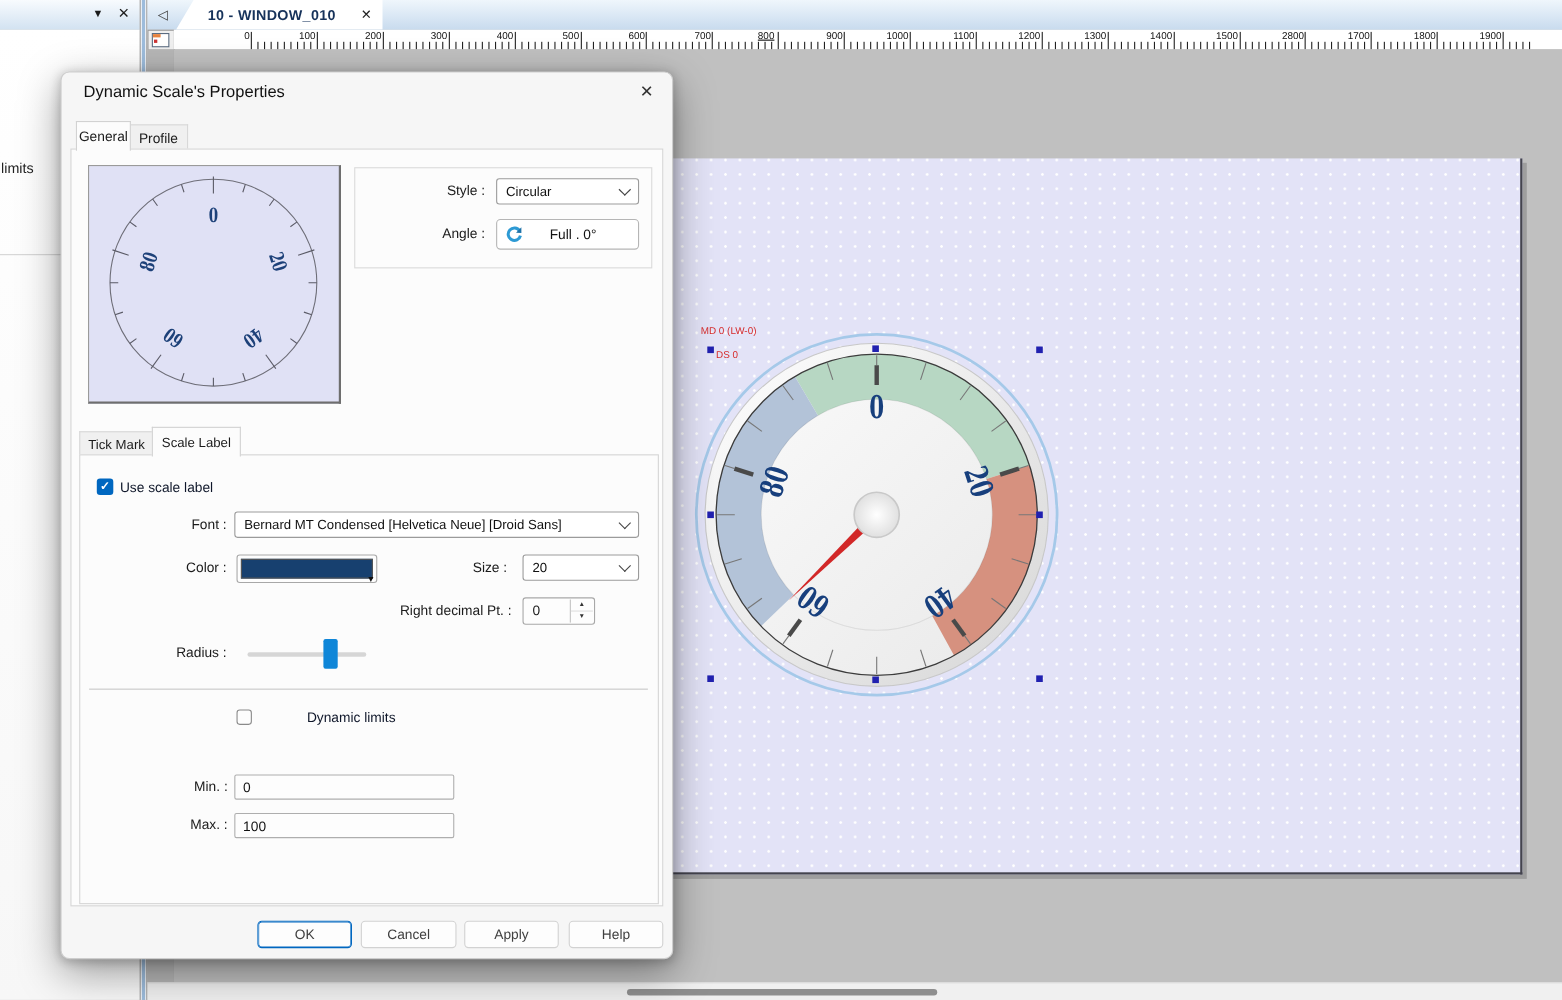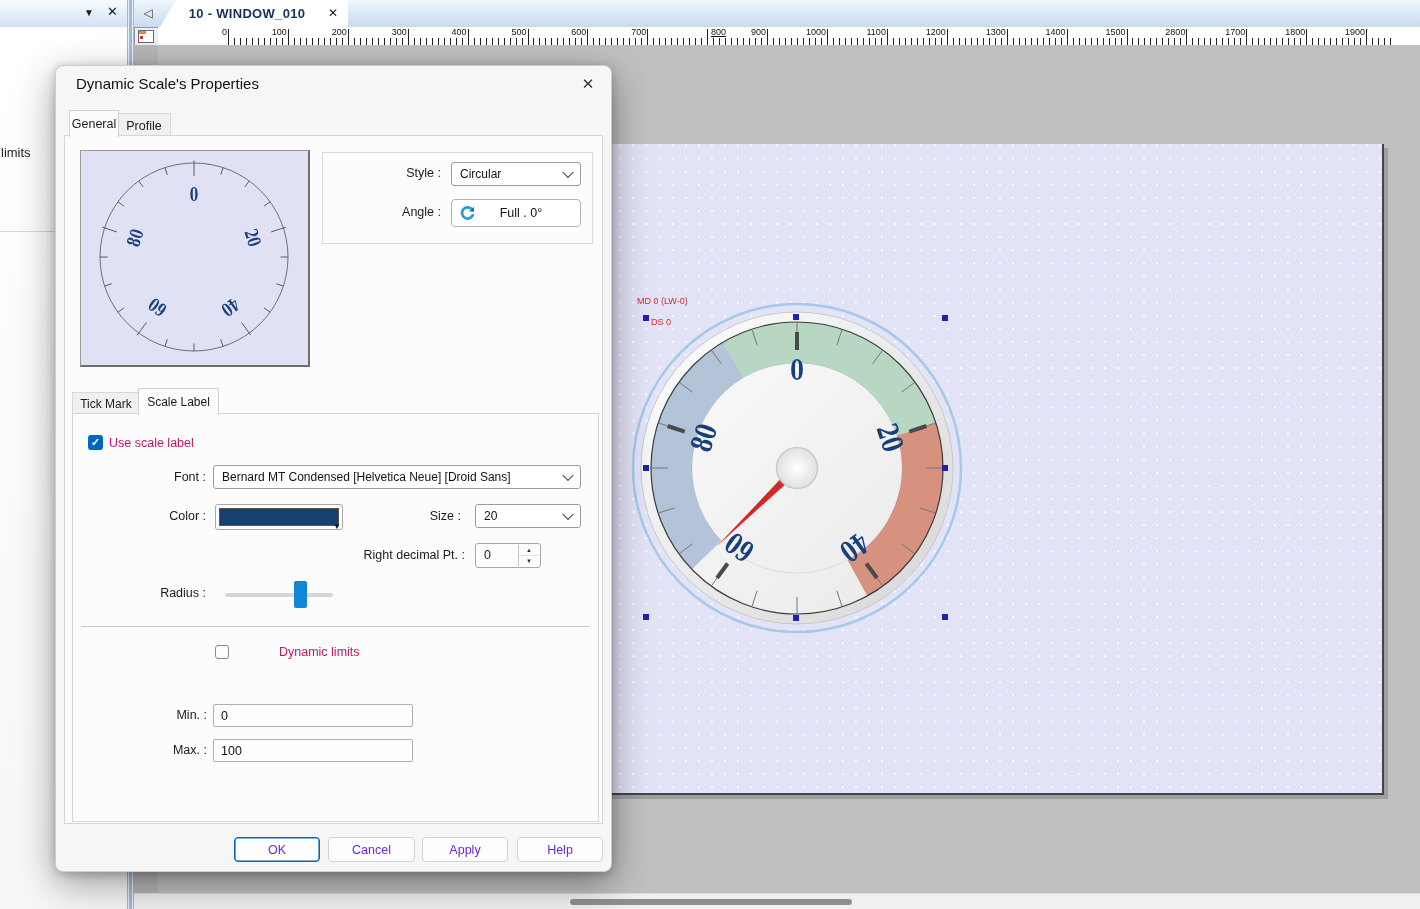--- a/index.html
+++ b/index.html
@@ -80,21 +80,21 @@
              display:flex;align-items:center;font-size:12.5px;color:#111;}
   .angle-btn .txtc{flex:1;text-align:center;padding-right:14px;}
 
   .subtab-tick{left:7px;top:256px;width:66px;height:21px;font-size:12px;}
   .subtab-scale{left:73px;top:252px;width:79px;height:26px;font-size:12px;}
   .sub-pane{position:absolute;left:7px;top:277px;width:525px;height:407px;background:#fcfcfc;border:1px solid #d5d5d5;}
 
   .checkbox{position:absolute;width:15px;height:15px;border-radius:3px;box-sizing:border-box;}
   .checkbox.checked{background:#0067c0;color:#fff;font-size:11px;font-weight:bold;text-align:center;line-height:15px;}
   .checkbox.unchecked{background:#fdfdfd;border:1px solid #8a8a8a;}
-  .cb-label{position:absolute;font-size:12.5px;color:#be185d;}
+  .cb-label{position:absolute;font-size:12.5px;color:#0f172a;}
 
   .color-btn{position:absolute;left:142px;top:90px;width:128px;height:26px;background:#fdfdfd;border:1px solid #a8a8a8;
              border-radius:3px;box-sizing:border-box;padding:3px;}
   .color-swatch{width:100%;height:100%;border:1px solid #555;box-sizing:border-box;}
   .color-drop{position:absolute;right:1px;bottom:-2px;font-size:8px;color:#111;}
 
   .spinbox{position:absolute;left:402px;top:129px;width:66px;height:25px;background:#fdfdfd;border:1px solid #a8a8a8;
            border-radius:3px;box-sizing:border-box;font-size:12.5px;}
   .spin-val{position:absolute;left:8px;top:4px;}
   .spin-arrows{position:absolute;right:1px;top:1px;bottom:1px;width:20px;border-left:1px solid #c4c4c4;display:flex;flex-direction:column;}
@@ -103,21 +103,21 @@
 
   .slider{position:absolute;left:152px;top:170px;width:108px;height:22px;}
   .slider-track{position:absolute;left:0;right:0;top:9px;height:4px;background:#d6d6d6;border-radius:2px;}
   .slider-handle{position:absolute;top:-3px;width:13px;height:27px;border-radius:2px;}
 
   .divider-line{position:absolute;left:8px;top:212px;width:508px;border-top:1px solid #c8c8c8;}
   .txt{position:absolute;height:23px;width:200px;left:140px;background:#fdfdfd;border:1px solid #aeaeae;border-radius:2px;
        box-sizing:border-box;font-family:"Liberation Sans",sans-serif;font-size:12.5px;color:#111;padding:0 7px;}
 
   .dlg-btn{position:absolute;top:771px;width:86px;height:25px;background:#fdfdfd;border:1px solid #d2d2d2;border-radius:4px;
-           box-sizing:border-box;display:flex;align-items:center;justify-content:center;font-size:12.5px;color:#6d28d9;}
+           box-sizing:border-box;display:flex;align-items:center;justify-content:center;font-size:12.5px;color:#404040;}
   .dlg-btn.primary{border:1px solid #0067c0;box-shadow:inset 0 0 0 .6px #0067c0;}
 </style>
 </head>
 <body>
 
 <div id="root">
 
   <div class="abs panel-header">
     <div class="abs panel-caret">▼</div>
     <div class="abs panel-close">✕</div>
@@ -223,21 +223,21 @@
       <div class="rtick minor" style="left: 495.29px;"></div>
       <div class="rtick minor" style="left: 501.28px;"></div>
       <div class="rtick minor" style="left: 507.27px;"></div>
       <div class="rtick minor" style="left: 513.26px;"></div>
       <div class="rtick minor" style="left: 519.25px;"></div>
       <div class="rtick minor" style="left: 525.24px;"></div>
       <div class="rtick minor" style="left: 531.23px;"></div>
       <div class="rtick minor" style="left: 537.22px;"></div>
       <div class="rtick minor" style="left: 543.21px;"></div>
       <div class="rtick major" style="left: 549.2px;"></div>
-      <div class="rlabel" style="left: 568px; text-decoration: underline;">800</div>
+      <div class="rlabel" style="left: 546px; text-decoration: underline;">800</div>
       <div class="rtick minor" style="left: 555.19px;"></div>
       <div class="rtick minor" style="left: 561.18px;"></div>
       <div class="rtick minor" style="left: 567.17px;"></div>
       <div class="rtick minor" style="left: 573.16px;"></div>
       <div class="rtick minor" style="left: 579.15px;"></div>
       <div class="rtick minor" style="left: 585.14px;"></div>
       <div class="rtick minor" style="left: 591.13px;"></div>
       <div class="rtick minor" style="left: 597.12px;"></div>
       <div class="rtick minor" style="left: 603.11px;"></div>
       <div class="rtick major" style="left: 609.1px;"></div>

